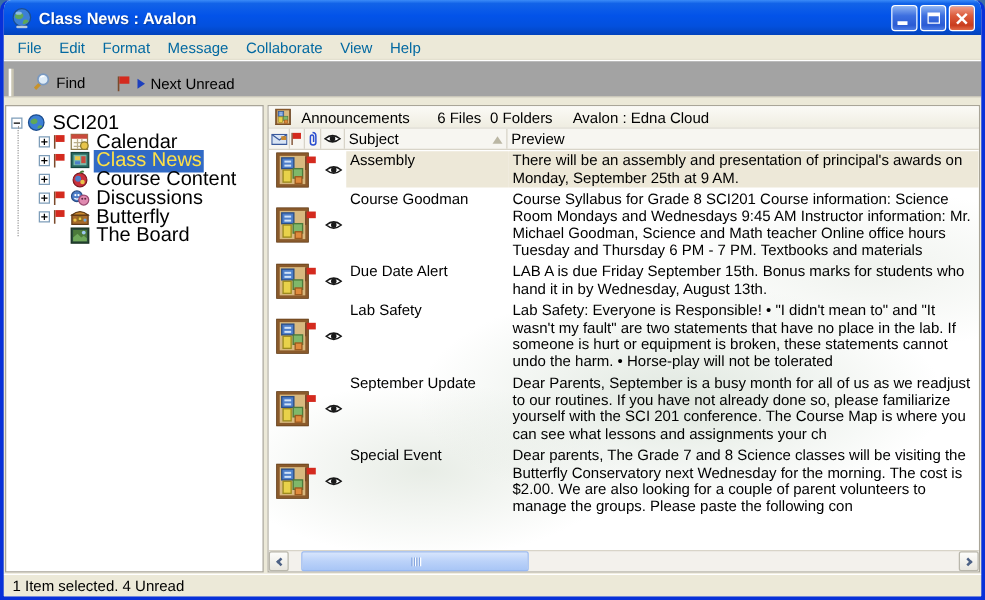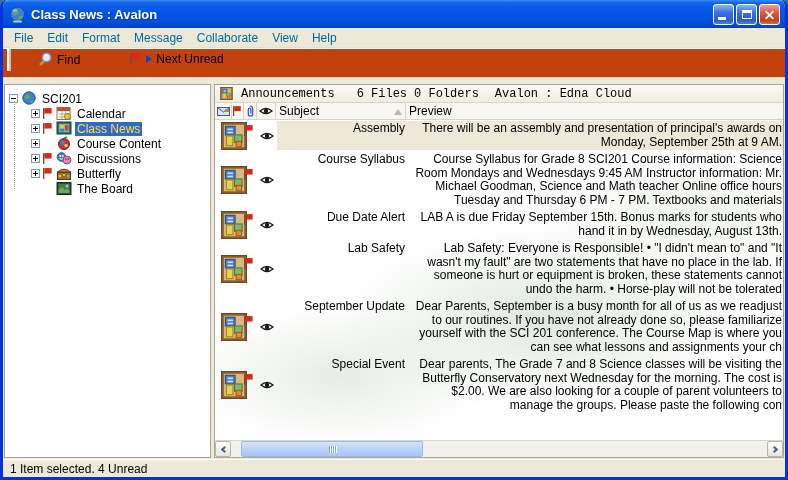--- a/index.html
+++ b/index.html
@@ -25,75 +25,75 @@
     border:1px solid #fff; border-top:3px solid #fff; }
   .glyph-x1,.glyph-x2 { position:absolute; left:4px; top:9px; width:11px; height:2px; background:#fff; }
   .glyph-x1 { transform:rotate(45deg); } .glyph-x2 { transform:rotate(-45deg); }
 
   
   .menubar { height:20px; flex:0 0 20px; display:flex; align-items:center; background:#ECE9D8;
     padding-left:4px; border-bottom:1px solid #E3E0CF; }
   .menu-item { font-size:12px; color:#0369a1; padding:2px 7px; cursor:default; }
 
   
-  .toolbar { height:30px; flex:0 0 30px; display:flex; align-items:flex-start; background:#c2410c;
-    border-top:1px solid #fff; border-bottom:1px solid #D8D4C2; padding-left:2px;gap:12px; }
+  .toolbar { height:30px; flex:0 0 30px; display:flex; align-items:flex-end; background:#a3a3a3;
+    border-top:1px solid #fff; border-bottom:1px solid #D8D4C2; padding-left:2px; }
   .tb-handle { width:4px; height:22px; margin:0 6px 0 2px;
     border-left:2px solid #fff; background:#C9C5B2; }
   .tb-btn { display:flex; align-items:center; gap:4px; padding:3px 8px; font-size:12px; color:#000; }
   .tb-sep { width:10px; }
   .tri-right { width:0; height:0; border-left:6px solid #1C3FBE; border-top:4px solid transparent;
     border-bottom:4px solid transparent; margin-left:1px; }
 
   
   .content { flex:1 1 auto; display:flex; padding:6px 1px 1px 1px; gap:3px; min-height:0;
     background:#ECE9D8; }
 
   
   .tree-panel { width:207px; flex:0 0 207px; background:#fff; border:1px solid #A9A598;
     padding:6px 2px 2px 4px; overflow:hidden; position:relative; }
-  .tree-root-row, .tree-row { display:flex; align-items:center; height:15px; font-size:12px;
+  .tree-root-row, .tree-row { display:flex; align-items:center; height:15px; font-size:16px;
     white-space:nowrap; }
   .expander { width:9px; height:9px; flex:0 0 9px; border:1px solid #7E9DB9; background:#fff;
     position:relative; margin-right:3px; }
   .expander::before { content:''; position:absolute; left:1px; top:3px; width:5px; height:1px; background:#000; }
   .expander.plus::after { content:''; position:absolute; left:3px; top:1px; width:1px; height:5px; background:#000; }
   .expander-space { width:12px; flex:0 0 12px; }
   .tree-children { position:relative; margin-left:22px; }
   .tree-children::before { content:''; position:absolute; left:-17px; top:-5px; bottom:7px;
     border-left:1px dotted #9a9a9a; }
   .flag-cell { width:13px; flex:0 0 13px; display:flex; align-items:center; }
   .tree-icon { width:16px; height:15px; flex:0 0 16px; margin-right:3px; }
   .tree-label { padding:0 2px; }
   .tree-label.selected { background:#316AC5; color:#fde047; }
 
   
   .main-panel { flex:1 1 auto; display:flex; flex-direction:column; background:#fff;
     border:1px solid #A9A598; min-width:0; }
   .panel-header { height:18px; flex:0 0 18px; display:flex; align-items:center; font-size:12px;
     background:linear-gradient(180deg,#FBFAF6 0%,#EFEDE1 100%); border-bottom:1px solid #D8D4C8;
-    padding-left:4px; white-space:nowrap;font-family:Liberation Mono, monospace; }
+    padding-left:4px; white-space:nowrap; }
   .ph-icon { width:15px; height:13px; margin-right:7px; flex:0 0 auto; }
   .ph-title { margin-right:22px; }
   .ph-counts { display:flex; gap:7px; margin-right:16px; }
   .colheader { height:17px; flex:0 0 17px; display:flex; align-items:stretch; font-size:12px;
     background:#F7F6F1; border-bottom:1px solid #D8D4C8; }
   .ch-cell { display:flex; align-items:center; justify-content:center; border-right:1px solid #D8D4C8;text-align:center; }
   .ch-env { width:17px; } .ch-flag { width:12px; } .ch-clip { width:13px; } .ch-eye { width:19px; }
   .ch-subject { width:130px; justify-content:flex-start; padding-left:3px; position:relative; }
   .sort-arrow { position:absolute; right:3px; top:6px; width:0; height:0;
     border-left:4px solid transparent; border-right:4px solid transparent; border-bottom:6px solid #BBB7A4; }
   .ch-preview { flex:1; justify-content:flex-start; padding-left:3px; border-right:none; }
 
   .rows { flex:1 1 auto; overflow:hidden; position:relative;
     background:
       radial-gradient(ellipse 300px 130px at 58% 62%, rgba(198,212,197,0.55), transparent 70%),
       radial-gradient(ellipse 220px 100px at 22% 80%, rgba(203,214,199,0.45), transparent 70%),
       radial-gradient(ellipse 250px 90px at 85% 30%, rgba(210,219,206,0.35), transparent 70%),
-      #fff; text-align: right; }
+      #fff; }
   .msg-row { display:flex; align-items:stretch; padding:1px 0; }
   .mi-cell { width:42px; flex:0 0 42px; display:flex; align-items:center; justify-content:center; }
   .eye-cell { width:20px; flex:0 0 20px; display:flex; align-items:center; justify-content:center; }
   .subj-cell { width:130px; flex:0 0 130px; font-size:12px; padding:1px 2px 0 3px; line-height:13.5px; }
   .prev-cell { flex:1 1 auto; font-size:12px; line-height:13.5px; padding:1px 1px 1px 3px;
     min-width:0; overflow:hidden; }
   .msg-row.selected .subj-cell, .msg-row.selected .prev-cell { background:#EDE8D8; }
   .board-wrap { position:relative; width:30px; height:28px; }
   .board-flag { position:absolute; right:-3px; top:3px; }
 
@@ -378,21 +378,21 @@
             <svg class="board-flag" width="10" height="12" viewBox="0 0 11 13">
                   <use href="#def-flag"></use>
                 </svg>
           </div>
             </div>
           <div class="eye-cell">
               <svg width="14" height="10" viewBox="0 0 14 10">
                 <use href="#def-eye"></use>
               </svg>
             </div>
-          <div class="subj-cell">Course Syllabus</div>
+          <div class="subj-cell">Course Goodman</div>
           <div class="prev-cell">Course Syllabus for Grade 8 SCI201  Course information: Science Room Mondays and Wednesdays 9:45 AM  Instructor information: Mr. Michael Goodman, Science and Math teacher Online office hours Tuesday and Thursday 6 PM - 7 PM. Textbooks and materials</div>
         </div>
 
         <div class="msg-row">
           <div class="mi-cell">
               <div class="board-wrap">
             <svg width="26" height="28" viewBox="0 0 24 26">
                   <use href="#def-board"></use>
                 </svg>
             <svg class="board-flag" width="10" height="12" viewBox="0 0 11 13">

